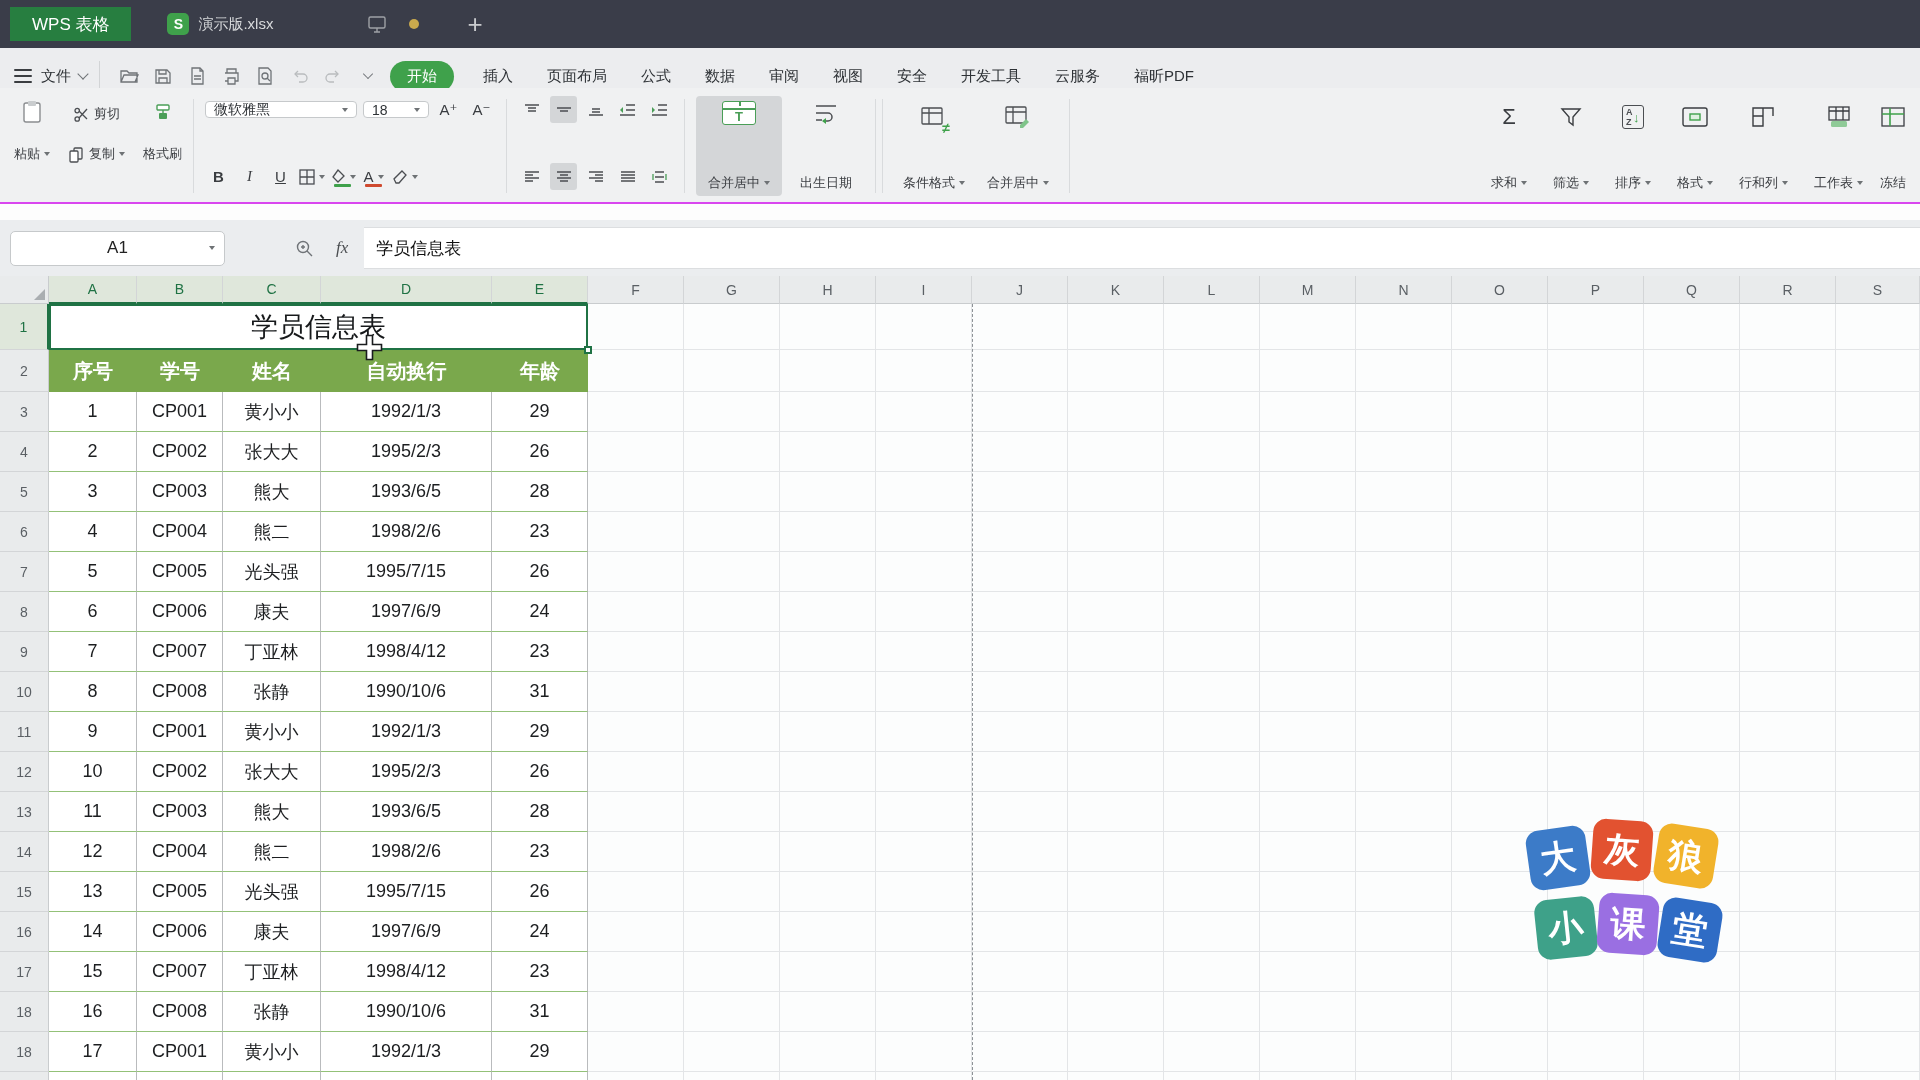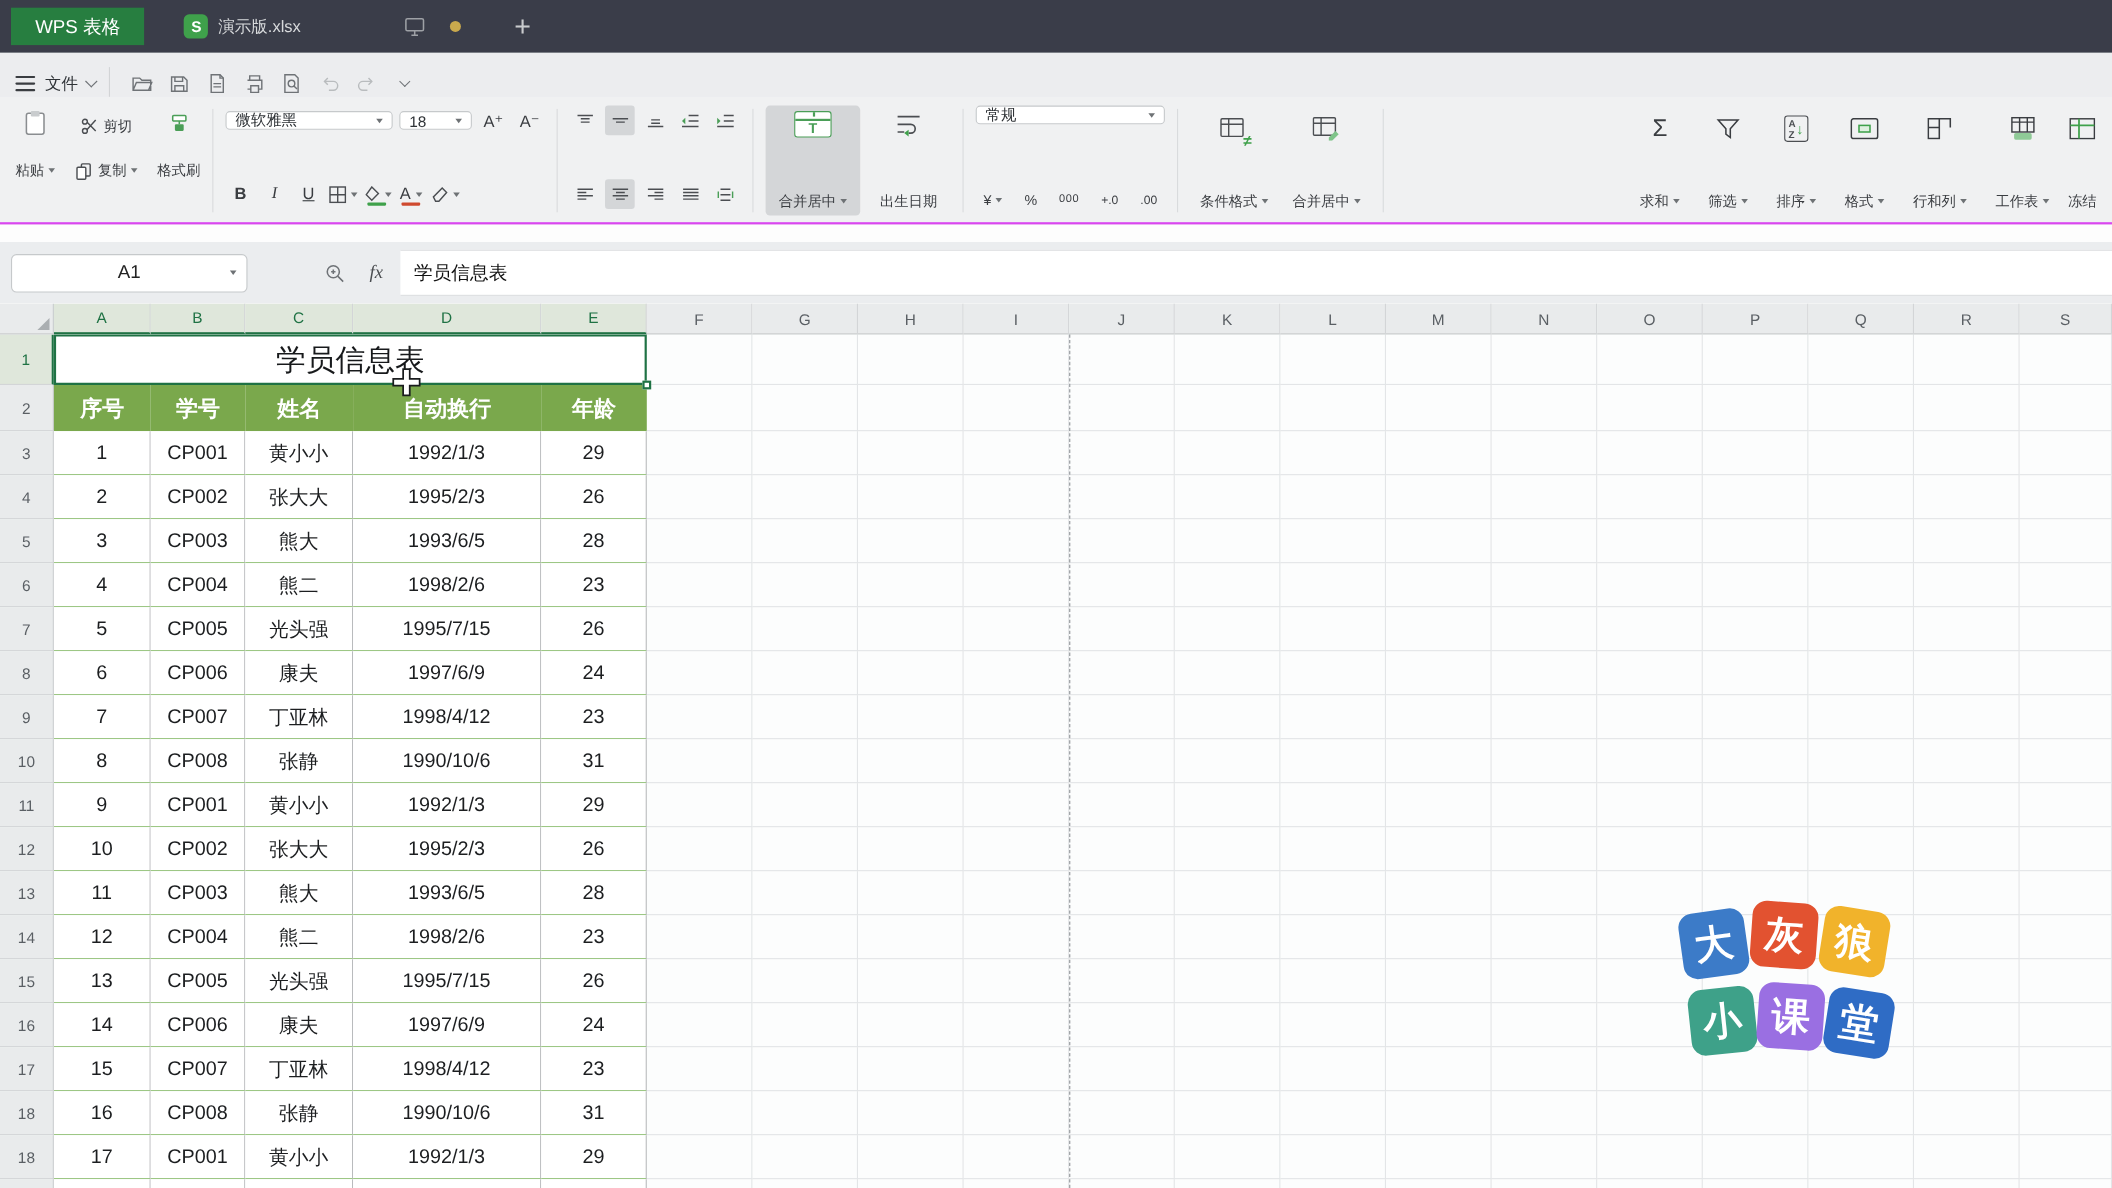--- a/index.html
+++ b/index.html
@@ -152,20 +152,33 @@
           <path d="M8 2L5 5l3 3"></path>
         </svg>
       </span>
     <span class="qicon dis">
         <svg width="19" height="14" viewBox="0 0 19 14">
           <path d="M14 5H6a4 4 0 0 0 0 8h4"></path>
           <path d="M11 2l3 3-3 3"></path>
         </svg>
       </span>
     <span class="chev" style="transform:rotate(45deg) scale(.9);margin-left:14px"></span>
+    <div class="menu-tabs" id="menu-tabs">
+        <div class="menu-tab pill">开始</div>
+        <div class="menu-tab">插入</div>
+        <div class="menu-tab">页面布局</div>
+        <div class="menu-tab">公式</div>
+        <div class="menu-tab">数据</div>
+        <div class="menu-tab">审阅</div>
+        <div class="menu-tab">视图</div>
+        <div class="menu-tab">安全</div>
+        <div class="menu-tab">开发工具</div>
+        <div class="menu-tab">云服务</div>
+        <div class="menu-tab">福昕PDF</div>
+      </div>
   </div>
 
   <div class="ribbon">
 
     <div class="sec">
       <div class="clipgrid">
         <span><svg width="26" height="26" viewBox="0 0 26 26">
               <rect x="5" y="4" width="16" height="19" rx="2" stroke="#8a8d90" fill="#fff" stroke-width="1.4"></rect>
               <rect x="9" y="2" width="8" height="5" rx="1" fill="#c9ccce"></rect>
             </svg></span>
@@ -322,36 +335,20 @@
         <span><svg width="28" height="24" viewBox="0 0 28 24">
               <path d="M4 5h20M4 12h12a4 4 0 1 1 0 8h-2" stroke="#4b4e52" fill="none" stroke-width="1.5"></path>
               <path d="M14 17l-4 3 4 3z" fill="#3fa14b"></path>
               <path d="M4 19h6" stroke="#4b4e52" stroke-width="1.5"></path>
             </svg></span>
         <span class="lbl">出生日期</span>
       </div>
     </div>
     <div class="sep"></div>
 
-    <div class="sec">
-      <div class="combo" style="width:172px">
-          <span>常规</span>
-          <span class="dd"></span>
-        </div>
-      <div class="r" style="padding-bottom:7px;justify-content:space-between">
-        <span class="smalltxt">
-            <span>¥</span>
-            <span class="dd"></span>
-          </span>
-        <span class="smalltxt">%</span>
-        <span class="smalltxt" style="font-size:10px;letter-spacing:.5px">000</span>
-        <span class="smalltxt" style="font-size:11px">+.0</span>
-        <span class="smalltxt" style="font-size:11px">.00</span>
-      </div>
-    </div>
     <div class="sep"></div>
 
     <div class="sec" style="flex-direction:row;gap:4px">
       <div class="stack">
         <span class="ic cf-ico">
             <svg class="oic" width="26" height="20" viewBox="0 0 26 20">
               <rect x="1" y="1" width="20" height="16" rx="1"></rect>
               <path d="M1 6h20M8 1v16"></path>
             </svg>
             <span>≠</span>

